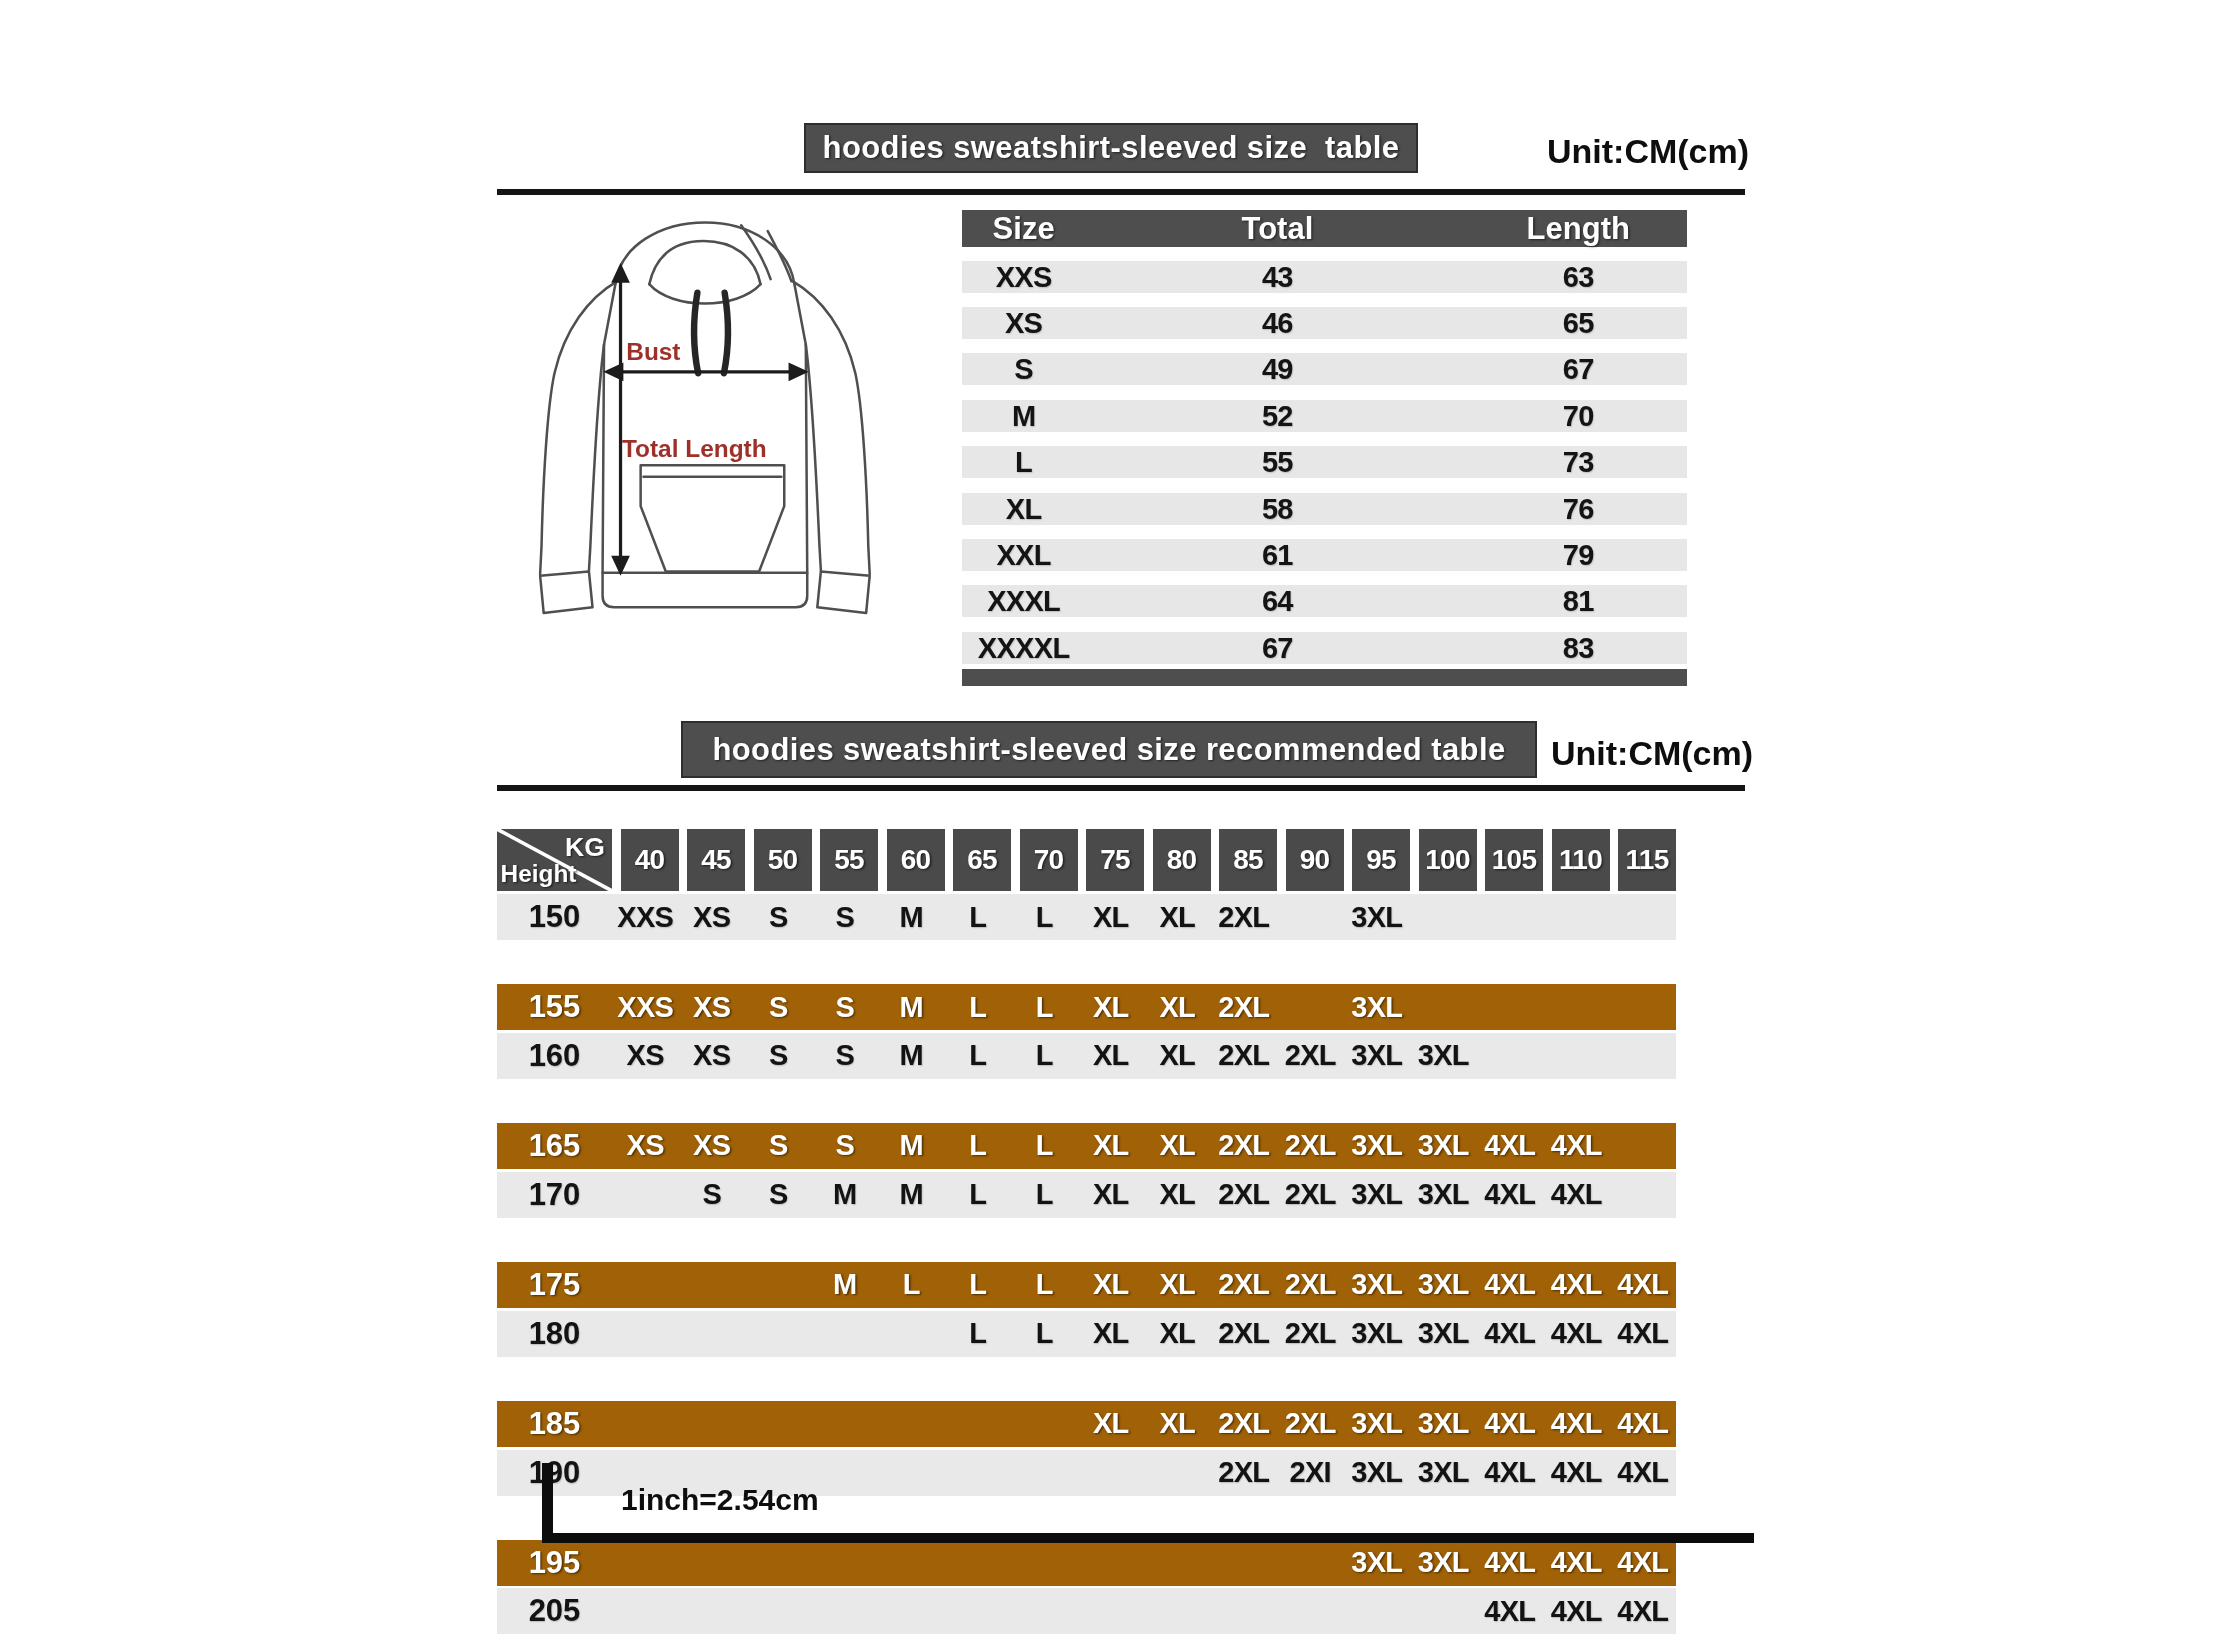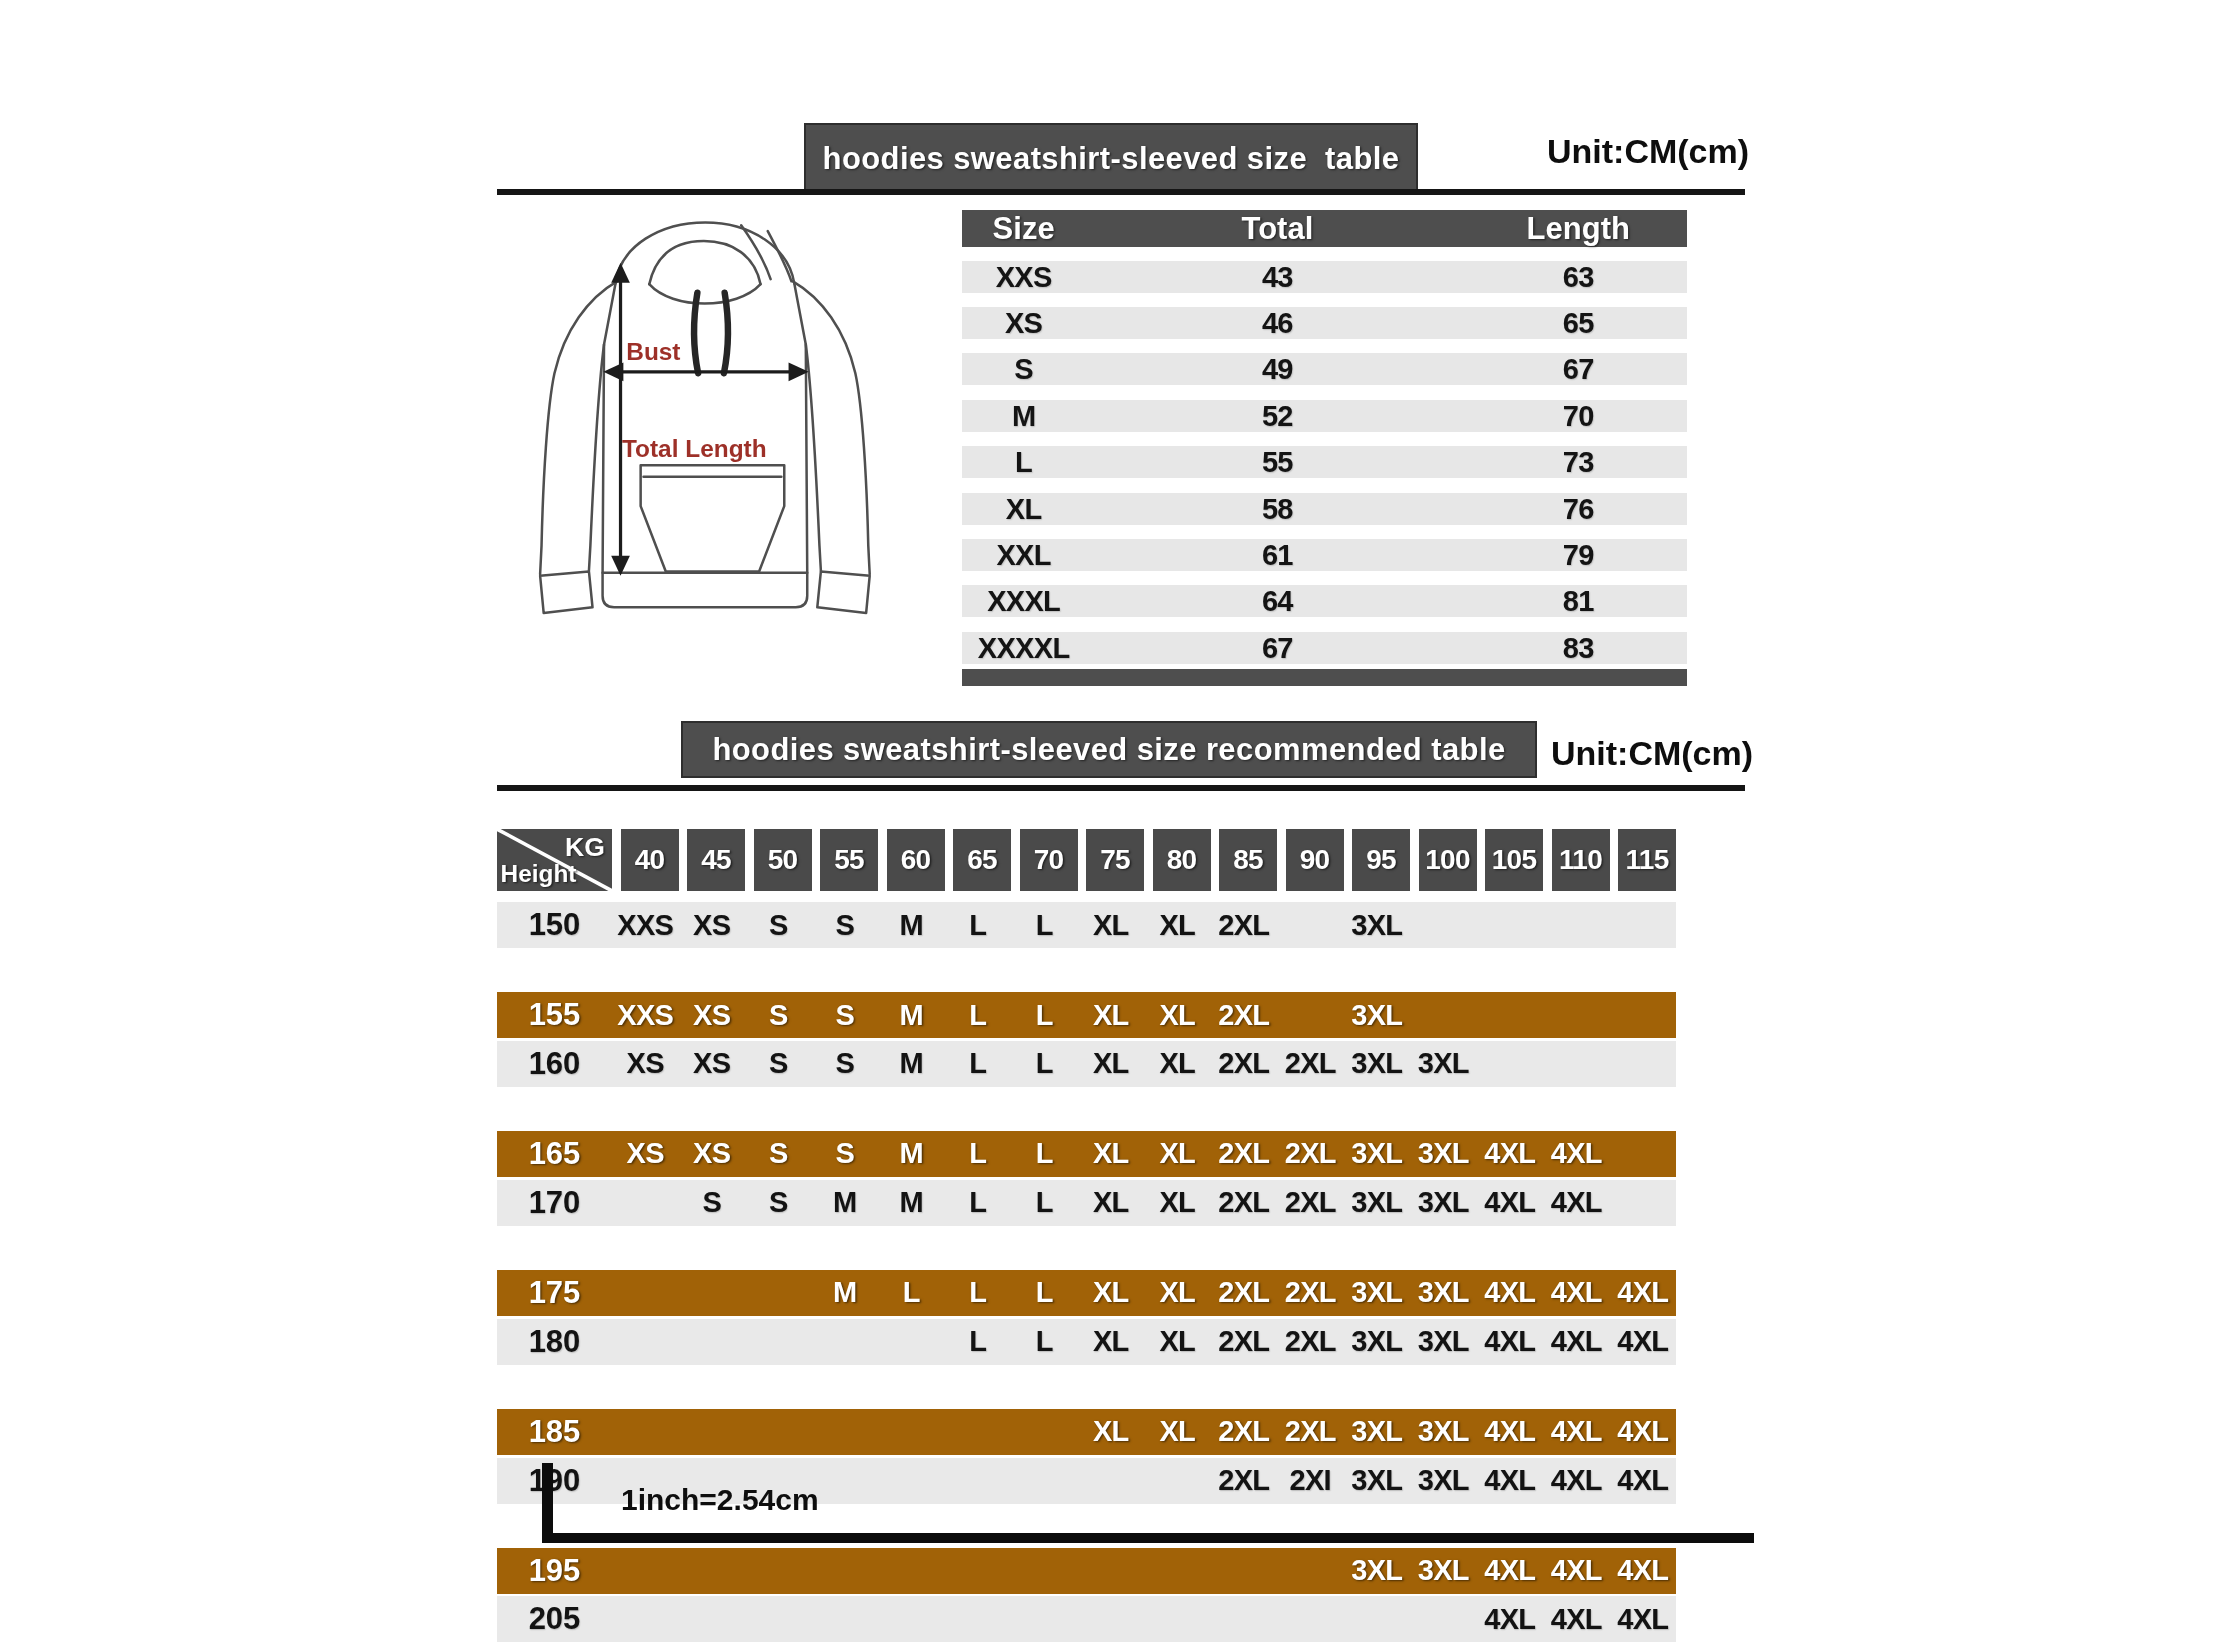--- a/index.html
+++ b/index.html
@@ -51,38 +51,38 @@
     text-shadow:1.4px 1.4px 2.2px rgba(0,0,0,0.6);
     letter-spacing:-0.7px;
   }
   #t2-corner{position:relative;background:#4a4a4a;color:#ffffff;}
   #t2-corner .kg{position:absolute;top:2.9px;right:7.2px;font-size:26.6px;text-shadow:1.4px 1.4px 2.2px rgba(0,0,0,0.6);}
   #t2-corner .hgt{position:absolute;bottom:2.9px;left:3.6px;font-size:24.4px;text-shadow:1.4px 1.4px 2.2px rgba(0,0,0,0.6);}
   .t2-row{
     height:46px;margin-top:2.9px;align-items:center;text-align:center;
     font-size:29px;letter-spacing:-0.7px;
   }
-  .t2-row:first-child{margin-top:11px;}
+  .t2-row:first-child{margin-top:3px;}
   .t2-row.light{background:#e9e9e9;color:#131313;text-shadow:0.7px 1.4px 1.4px rgba(0,0,0,0.2);}
   .t2-row.dark{background:#a16207;color:#ffffff;text-shadow:1.4px 1.4px 2.2px rgba(0,0,0,0.55);margin-top:44px;}
   .t2-height{font-size:31px;letter-spacing:0px;}
   
   #note-bar{left:542px;top:1463px;width:10.8px;height:79px;background:#0c0c0c;}
   #note-underline{left:542px;top:1533px;width:1212px;height:10px;background:#0c0c0c;}
   #note-text{left:564px;top:1483px;display:flex;align-items:baseline;font-size:30px;color:#0e0e0e;white-space:pre;}
   #note-text .gap{display:inline-block;width:57px;}
   
   #hoodie{left:520px;top:208px;}
 </style>
 </head>
 <body>
 
 <div id="page">
 
-  <div class="abs bar-title" style="left:804px;top:123px;width:614px;height:72px;">
+  <div class="abs bar-title" style="left:804px;top:123px;width:614px;height:50px;">
     <span>hoodies sweatshirt-sleeved size  table</span>
   </div>
   <div class="abs unit" style="left:1547px;top:132px;">Unit:CM(cm)</div>
   <div class="abs hline" style="left:497px;top:189px;width:1248px;height:5.7px;"></div>
 
   <svg id="hoodie" class="abs" width="377" height="431" viewBox="0 0 525 600">
     <g stroke="#4f4f4f" stroke-width="3.5" fill="none" stroke-linecap="round" stroke-linejoin="round">
 
       <path d="M133,105 C140,52 196,20 258,20 C322,20 374,55 382,105"></path>
       <path d="M180,106 C190,62 220,46 256,46 C295,46 327,66 335,106"></path>

